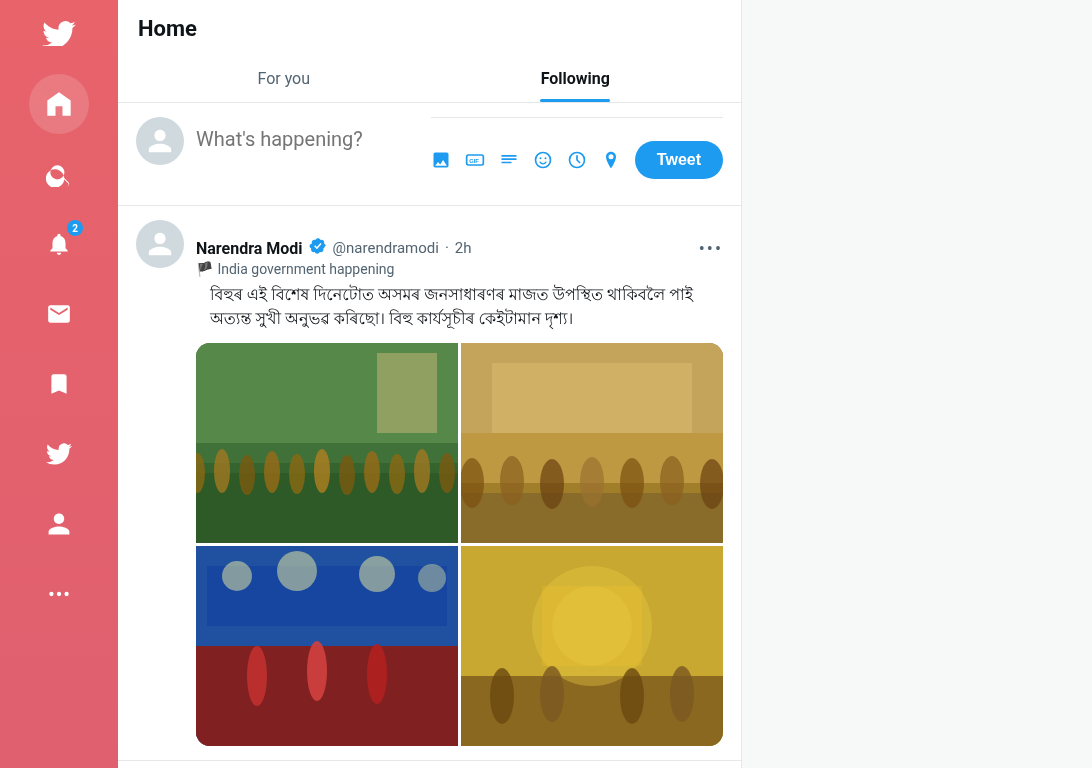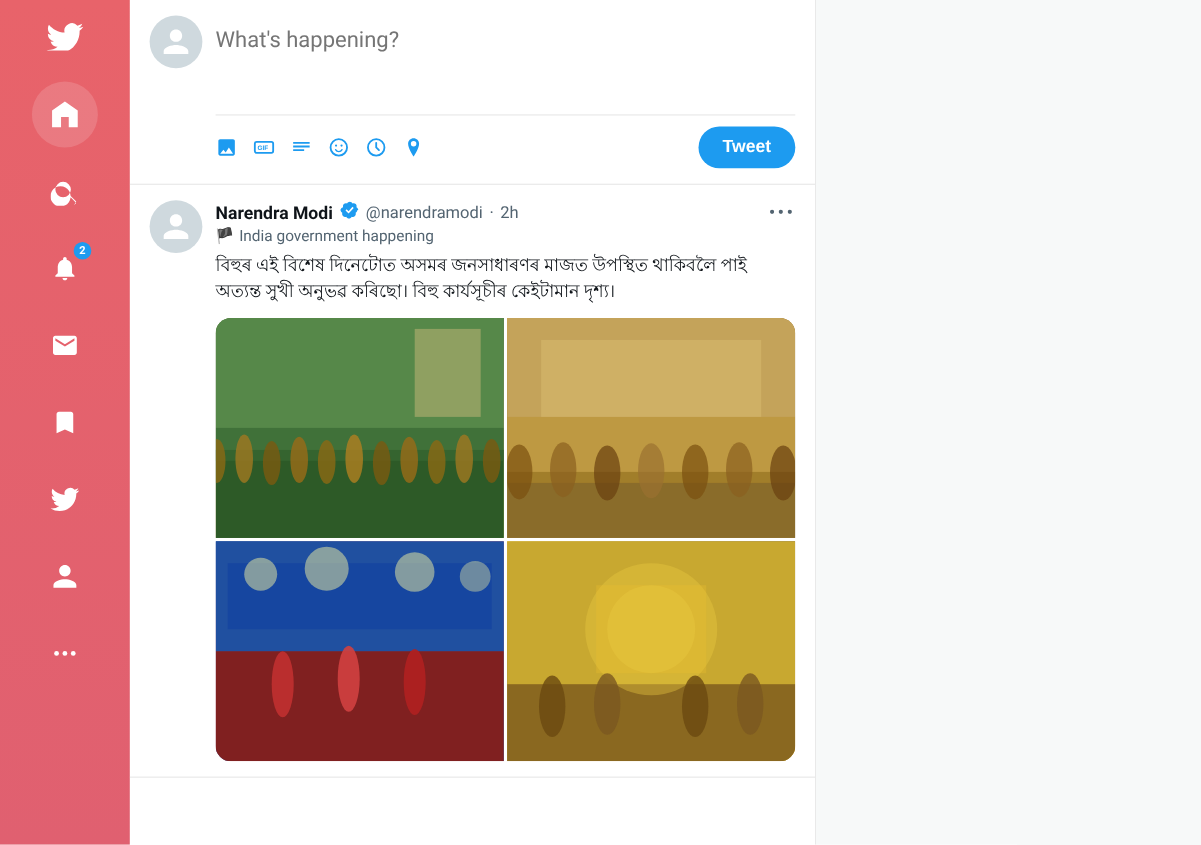--- a/index.html
+++ b/index.html
@@ -125,22 +125,21 @@
       align-items: center;
       justify-content: center;
       flex-shrink: 0;
     }
     .avatar-placeholder svg {
       fill: #fff;
     }
     .compose-right {
       flex: 1;
       display: flex;
-      flex-direction: column;
-      gap: 16px;
+      flex-direction: row;
     }
     .compose-input {
       font-size: 20px;
       color: #536471;
       padding: 10px 0 16px 0;
       border: none;
       outline: none;
       resize: none;
       width: 100%;
       font-family: inherit;
@@ -197,20 +196,21 @@
       fill: #fff;
     }
     .tweet-content {
       flex: 1;
     }
     .tweet-header {
       display: flex;
       align-items: center;
       justify-content: space-between;
       margin-bottom: 2px;
+      margin-top: 17px;
     }
     .tweet-meta {
       display: flex;
       align-items: center;
       gap: 6px;
     }
     .tweet-name {
       font-weight: 700;
       font-size: 16px;
       color: #0f1419;
@@ -240,20 +240,21 @@
       gap: 4px;
       color: #536471;
       font-size: 14px;
       margin-bottom: 6px;
     }
     .tweet-text {
       font-size: 16px;
       color: #0f1419;
       line-height: 1.5;
       margin-bottom: 12px;
+      margin-left: 14px;
     }
     .tweet-images {
       display: grid;
       grid-template-columns: 1fr 1fr;
       gap: 3px;
       border-radius: 14px;
       overflow: hidden;
     }
     .tweet-image {
       height: 200px;
@@ -346,20 +347,27 @@
     <svg width="26" height="26" viewBox="0 0 24 24">
       <circle cx="5" cy="12" r="2"></circle>
         <circle cx="12" cy="12" r="2"></circle>
         <circle cx="19" cy="12" r="2"></circle>
     </svg>
   </div>
 </nav>
 
 <main class="main">
 
+  <div class="header">
+    <h1 class="header-title">Home</h1>
+    <div class="tabs">
+      <div class="tab">For you</div>
+      <div class="tab active">Following</div>
+    </div>
+  </div>
 
   <div class="compose-area">
     <div class="avatar-placeholder">
       <svg width="28" height="28" viewBox="0 0 24 24">
         <path d="M12 12c2.7 0 4.8-2.1 4.8-4.8S14.7 2.4 12 2.4 7.2 4.5 7.2 7.2 9.3 12 12 12zm0 2.4c-3.2 0-9.6 1.6-9.6 4.8v2.4h19.2v-2.4c0-3.2-6.4-4.8-9.6-4.8z"></path>
       </svg>
     </div>
     <div class="compose-right">
       <textarea class="compose-input" placeholder="What's happening?" rows="2" style=""></textarea>
       <div class="compose-toolbar">

